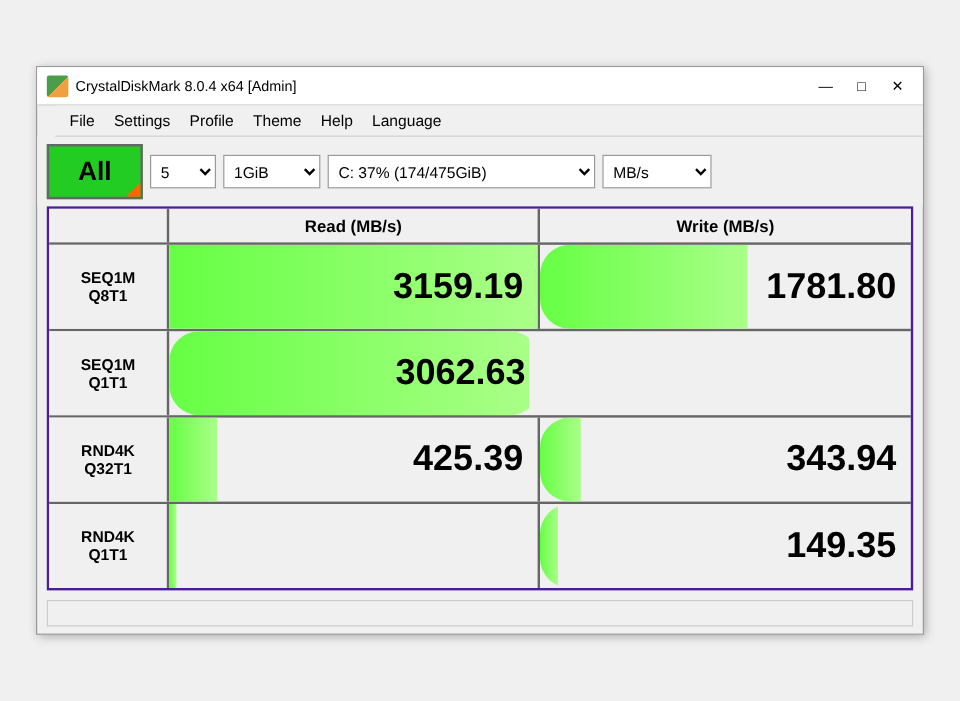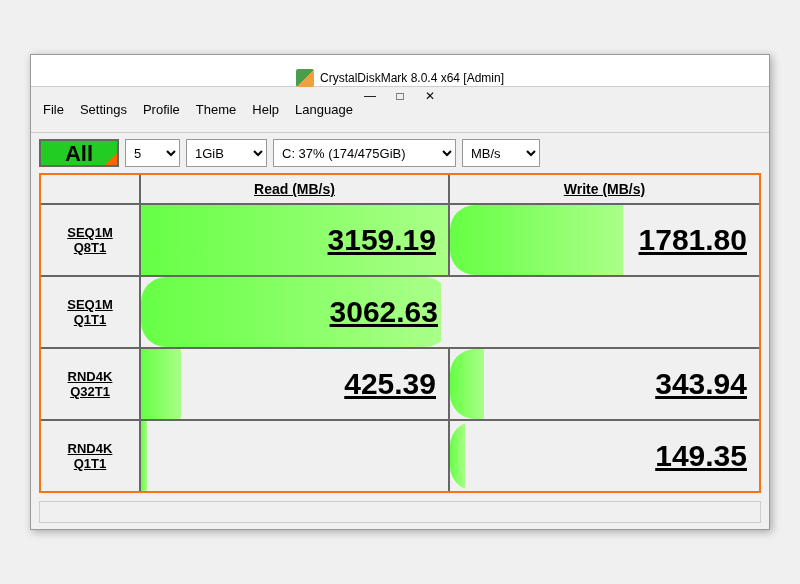--- a/index.html
+++ b/index.html
@@ -22,21 +22,20 @@
     }
 
     .title-bar {
       background: #fff;
       display: flex;
       align-items: center;
       justify-content: space-between;
       padding: 14px 8px;
       border-bottom: 1px solid #ccc;
       height: 32px;
-      flex-direction: column;
     }
 
     .title-bar-left {
       display: flex;
       align-items: center;
       gap: 6px;
     }
 
     .app-icon {
       width: 18px;
@@ -65,23 +64,24 @@
       cursor: pointer;
       font-size: 12px;
       display: flex;
       align-items: center;
       justify-content: center;
       color: #000;
     }
 
     .menu-bar {
       display: flex;
-      padding: 12px 4px;
+      padding: 2px 4px;
       background: #f0f0f0;
       border-bottom: 1px solid #ccc;
+      margin-left: 15px;
     }
 
     .menu-item {
       padding: 3px 8px;
       font-size: 13px;
       cursor: pointer;
       color: #000;
     }
 
     .toolbar {
@@ -91,21 +91,21 @@
       gap: 6px;
       background: #f0f0f0;
     }
 
     .all-btn {
       background: #22cc22;
       color: #000;
       font-weight: bold;
       font-size: 22px;
       width: 80px;
-      height: 28px;
+      height: 46px;
       border: 2px solid #666;
       cursor: pointer;
       position: relative;
     }
 
     .all-btn::after {
       content: '';
       position: absolute;
       bottom: 0;
       right: 0;
@@ -120,32 +120,31 @@
       height: 28px;
       border: 1px solid #999;
       background: #fff;
       font-size: 13px;
       padding: 0 4px;
       cursor: pointer;
     }
 
     .select-count { width: 55px; }
     .select-size { width: 81px; }
-    .select-drive { width: 183px; }
-    .select-unit { width: 78px; }
+    .select-drive { width: 223px; }
+    .select-unit { width: 91px; }
 
     .main-content {
       padding: 0 8px 8px 8px;
     }
 
     .bench-table {
       width: 100%;
       border-collapse: collapse;
-      border: 2px solid #f97316;
-      text-decoration: underline;
+      border: 2px solid #4c1d95;
     }
 
     .header-row {
       display: grid;
       grid-template-columns: 100px 1fr 1fr;
       background: #f0f0f0;
     }
 
     .bench-row {
       display: grid;

